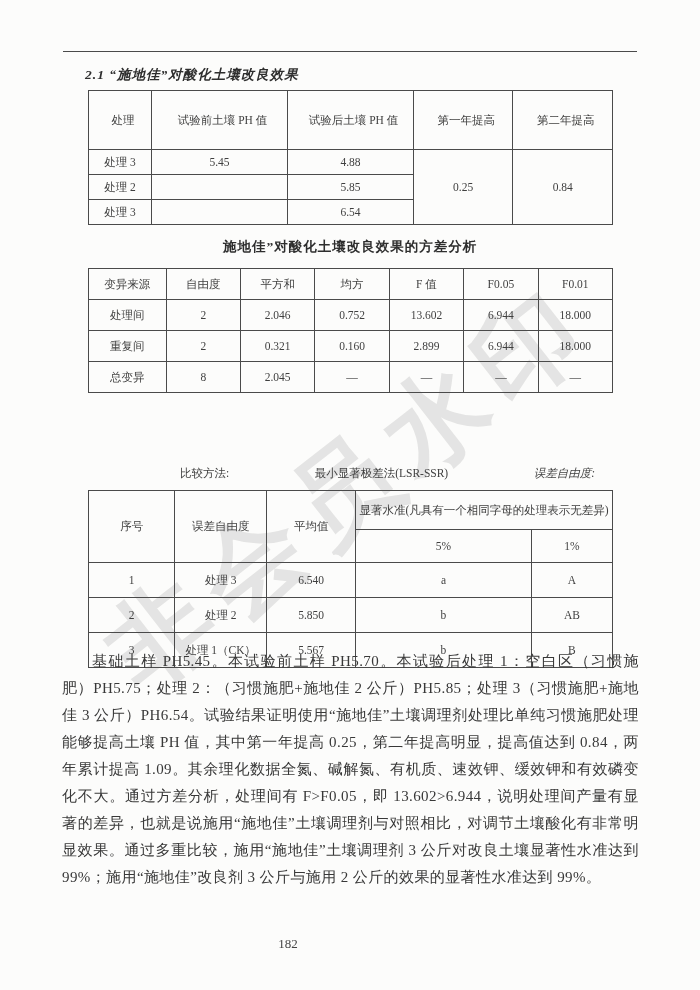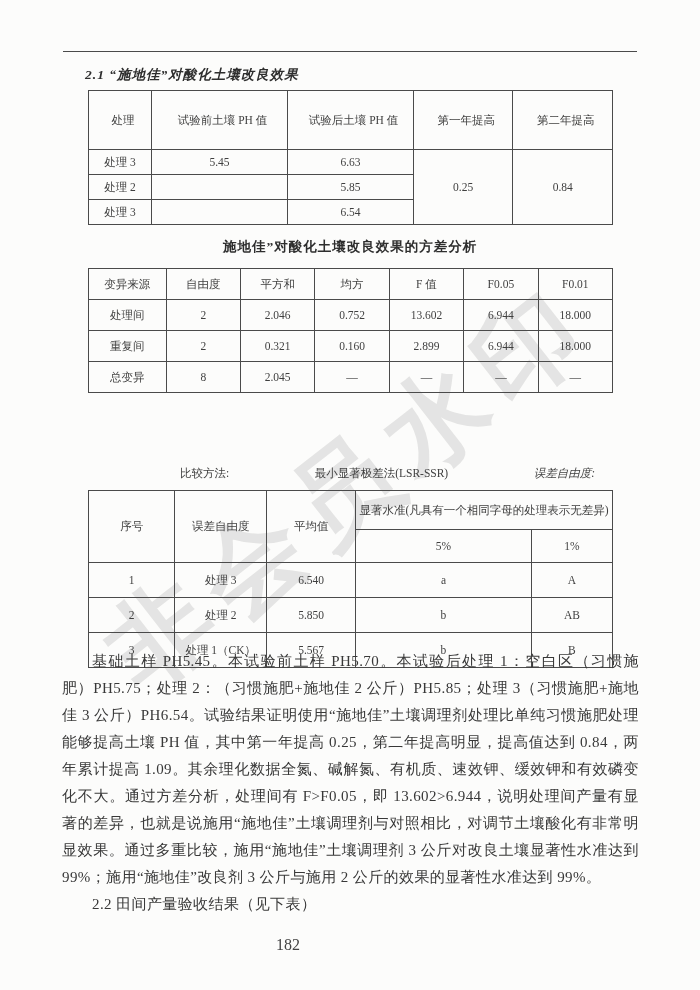--- a/index.html
+++ b/index.html
@@ -83,21 +83,21 @@
     font-size:15px;line-height:27px;
     text-align:justify;text-indent:2em;
     color:#383838;letter-spacing:0.4px;
   }
   .body-text p.sub{
     margin:0;padding:0;line-height:27px;
   }
   
   .page-number{
     position:absolute;top:936px;left:0;width:576px;
-    text-align:center;font-size:16px;color:#444;
+    text-align:center;font-size:13px;color:#444;
   }
   
   .watermark{
     position:absolute;left:55px;top:420px;width:590px;
     text-align:center;
     font-size:102px;letter-spacing:14px;
     font-weight:bold;
     color:rgba(145,145,145,0.22);
     transform:rotate(-38deg);
     transform-origin:center center;
@@ -131,21 +131,21 @@
         <th>试验前土壤 PH 值</th>
         <th>试验后土壤 PH 值</th>
         <th>第一年提高</th>
         <th>第二年提高</th>
       </tr>
     </thead>
     <tbody>
         <tr>
           <td>处理 3</td>
           <td>5.45</td>
-          <td>6.63</td>
+          <td>4.88</td>
           <td rowspan="3">0.25</td>
           <td rowspan="3">0.84</td>
         </tr>
         <tr>
           <td>处理 2</td>
           <td></td>
           <td>5.85</td>
         </tr>
         <tr>
           <td>处理 3</td>
@@ -253,18 +253,17 @@
           <td>处理 1（CK）</td>
           <td>5.567</td>
           <td>b</td>
           <td>B</td>
         </tr>
       </tbody>
   </table>
 
   <div class="body-text">
     <p class="main">基础土样 PH5.45。本试验前土样 PH5.70。本试验后处理 1：空白区（习惯施肥）PH5.75；处理 2：（习惯施肥+施地佳 2 公斤）PH5.85；处理 3（习惯施肥+施地佳 3 公斤）PH6.54。试验结果证明使用“施地佳”土壤调理剂处理比单纯习惯施肥处理能够提高土壤 PH 值，其中第一年提高 0.25，第二年提高明显，提高值达到 0.84，两年累计提高 1.09。其余理化数据全氮、碱解氮、有机质、速效钾、缓效钾和有效磷变化不大。通过方差分析，处理间有 F&gt;F0.05，即 13.602&gt;6.944，说明处理间产量有显著的差异，也就是说施用“施地佳”土壤调理剂与对照相比，对调节土壤酸化有非常明显效果。通过多重比较，施用“施地佳”土壤调理剂 3 公斤对改良土壤显著性水准达到 99%；施用“施地佳”改良剂 3 公斤与施用 2 公斤的效果的显著性水准达到 99%。</p>
-    <p class="main sub sec-heading-2">2.2 田间产量验收结果（见下表）</p>
   </div>
 
   <div class="page-number">182</div>
 
 </div>
 
 </body></html>

